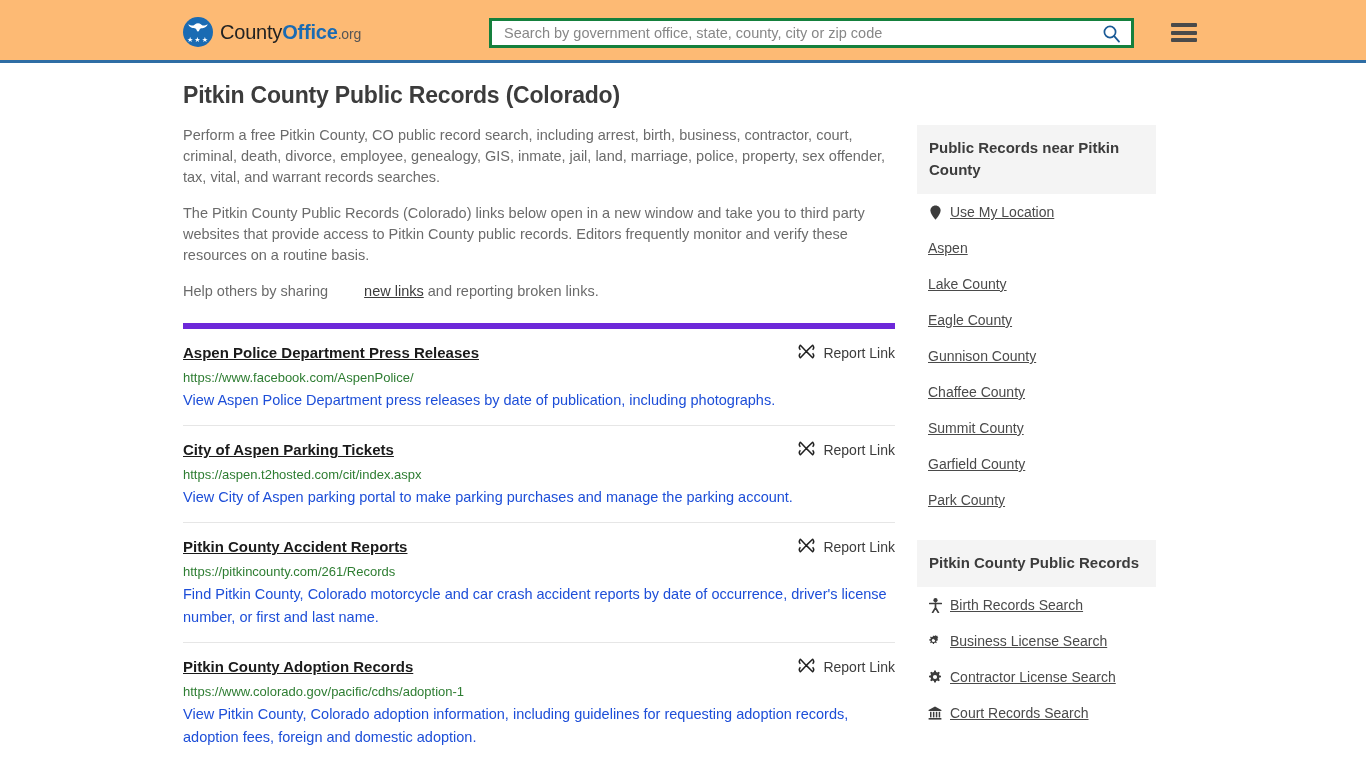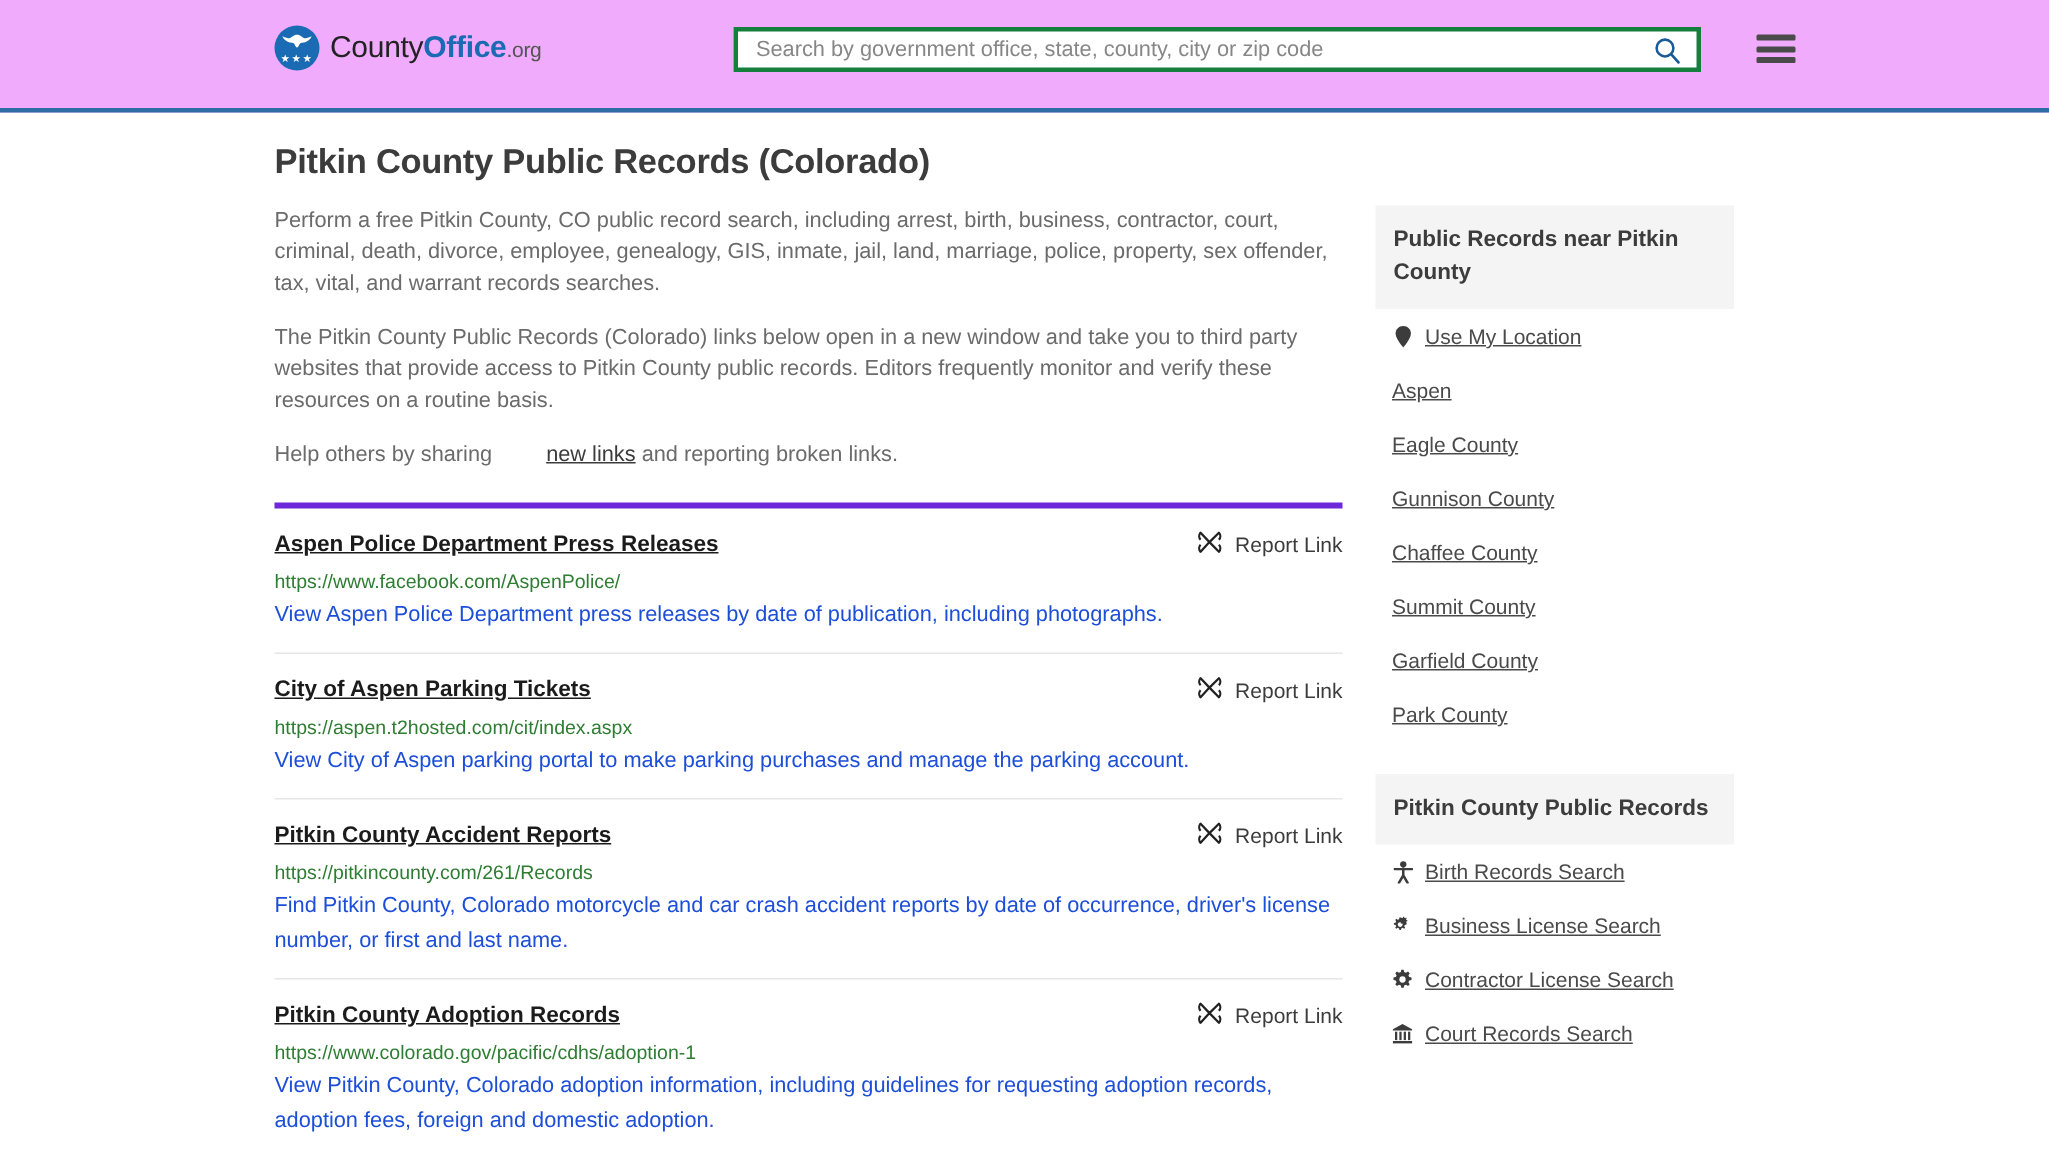--- a/index.html
+++ b/index.html
@@ -8,22 +8,22 @@
     margin: 0; padding: 0;
     width: 1366px; height: 768px;
     overflow: hidden;
     background: #ffffff;
     font-family: "Liberation Sans", sans-serif;
     -webkit-font-smoothing: antialiased;
   }
 
   
   .site-header {
-    height: 75px;
-    background: #f0abfc;
+    height: 63px;
+    background: #fdba74;
     border-bottom: 3px solid #2e6da4;
     position: relative;
   }
   .header-inner {
     width: 1000px;
     margin: 0 auto;
     height: 64px;
     position: relative;
     display: flex;
     align-items: center;
@@ -163,21 +163,21 @@
     color: #3c3c3c;
     text-decoration: underline;
     margin-left: 32px;
   }
 
   
   .result {
     border-top: 1px solid #e6e6e6;
     padding: 14px 0 13px 0;
   }
-  .result:first-of-type { border-top: 4px solid #6d28d9; }
+  .result:first-of-type { border-top: 6px solid #6d28d9; }
   .result-head {
     display: flex;
     align-items: flex-start;
     justify-content: space-between;
   }
   .result-title {
     font-size: 15px;
     font-weight: bold;
     color: #1b1b1b;
     text-decoration: underline;
@@ -367,20 +367,25 @@
               <span class="label">Use My Location</span>
             </a>
           </li>
           <li>
             <a class="side-link" href="#">
               <span class="label">Aspen</span>
             </a>
           </li>
           <li>
             <a class="side-link" href="#">
+              <span class="label">Lake County</span>
+            </a>
+          </li>
+          <li>
+            <a class="side-link" href="#">
               <span class="label">Eagle County</span>
             </a>
           </li>
           <li>
             <a class="side-link" href="#">
               <span class="label">Gunnison County</span>
             </a>
           </li>
           <li>
             <a class="side-link" href="#">

